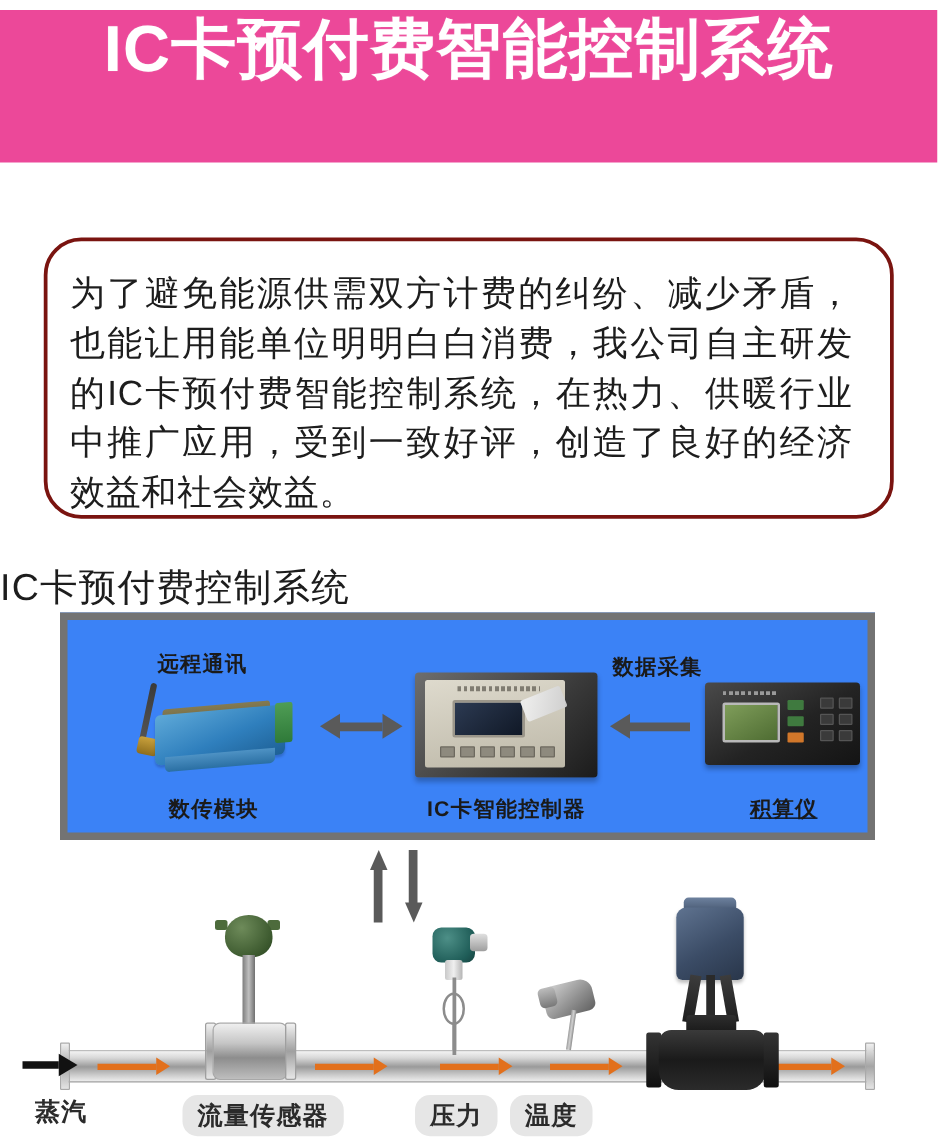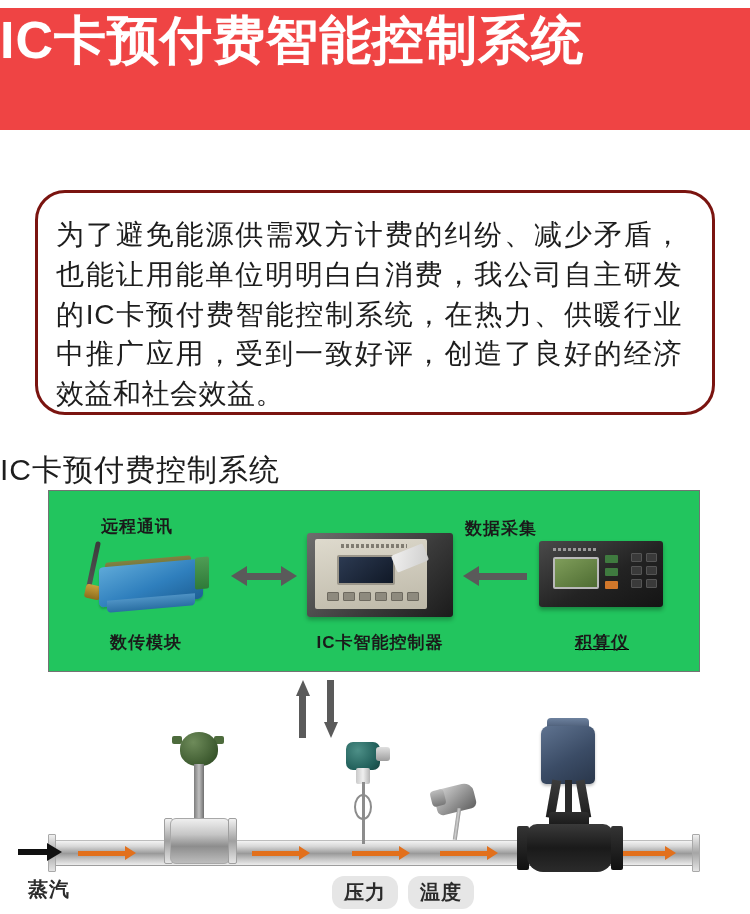--- a/index.html
+++ b/index.html
@@ -7,22 +7,22 @@
     width:750px; height:914px;
     background:#ffffff;
     font-family:"Liberation Sans","DejaVu Sans",sans-serif;
     overflow:hidden;
   }
   .page { position:relative; width:750px; height:914px; background:#fff; }
 
   
   .banner {
     position:absolute; left:0; top:8px; width:750px; height:122px;
-    background:#ef4444;
-    display:flex; flex-direction:column; justify-content:flex-start;gap:48px;
+    background:#ec4899;
+    display:flex; flex-direction:column; align-items:center; justify-content:flex-start;gap:48px;
   }
   .banner-title {
     color:#ffffff;
     font-size:52px;
     line-height:1.08;
     letter-spacing:1px;
     font-weight:600;
     margin-top:4px;
     white-space:nowrap;
     text-shadow:0 0 1px rgba(255,255,255,.35);
@@ -74,22 +74,23 @@
     text-align:left;
     font-size:30px;
     color:#1d1d1d;
     letter-spacing:1px;
     white-space:nowrap;
   }
 
   
   .panel {
     position:absolute; left:48px; top:490px; width:652px; height:182px;
-    border:1px solid #737373;
-    background:#22c55e;
+    border:6px solid #737373;
+    background:#3b82f6;
+    padding-left:20px;
   }
   .panel-inner { position:relative; width:100%; height:100%; }
 
   .node { position:absolute; text-align:center; }
   .node-caption {
     font-size:17px; color:#1a1a1a; font-weight:700; letter-spacing:1px;
     white-space:nowrap;
   }
   .node-toplabel {
     position:absolute; font-size:17px; color:#1a1a1a; font-weight:700;
@@ -536,18 +537,19 @@
       <div class="ev-yoke-l"></div>
       <div class="ev-yoke-r"></div>
       <div class="ev-stem"></div>
       <div class="ev-bonnet"></div>
       <div class="ev-flange-l"></div>
       <div class="ev-body"></div>
       <div class="ev-flange-r"></div>
     </div>
 
     <div class="pipe-label" style="left:28px;">蒸汽</div>
+    <div class="pipe-label pill" style="left:146px;">流量传感器</div>
     <div class="pipe-label pill" style="left:332px;">压力</div>
     <div class="pipe-label pill" style="left:408px;">温度</div>
 
   </div>
 
 </div>
 
 </body></html>

